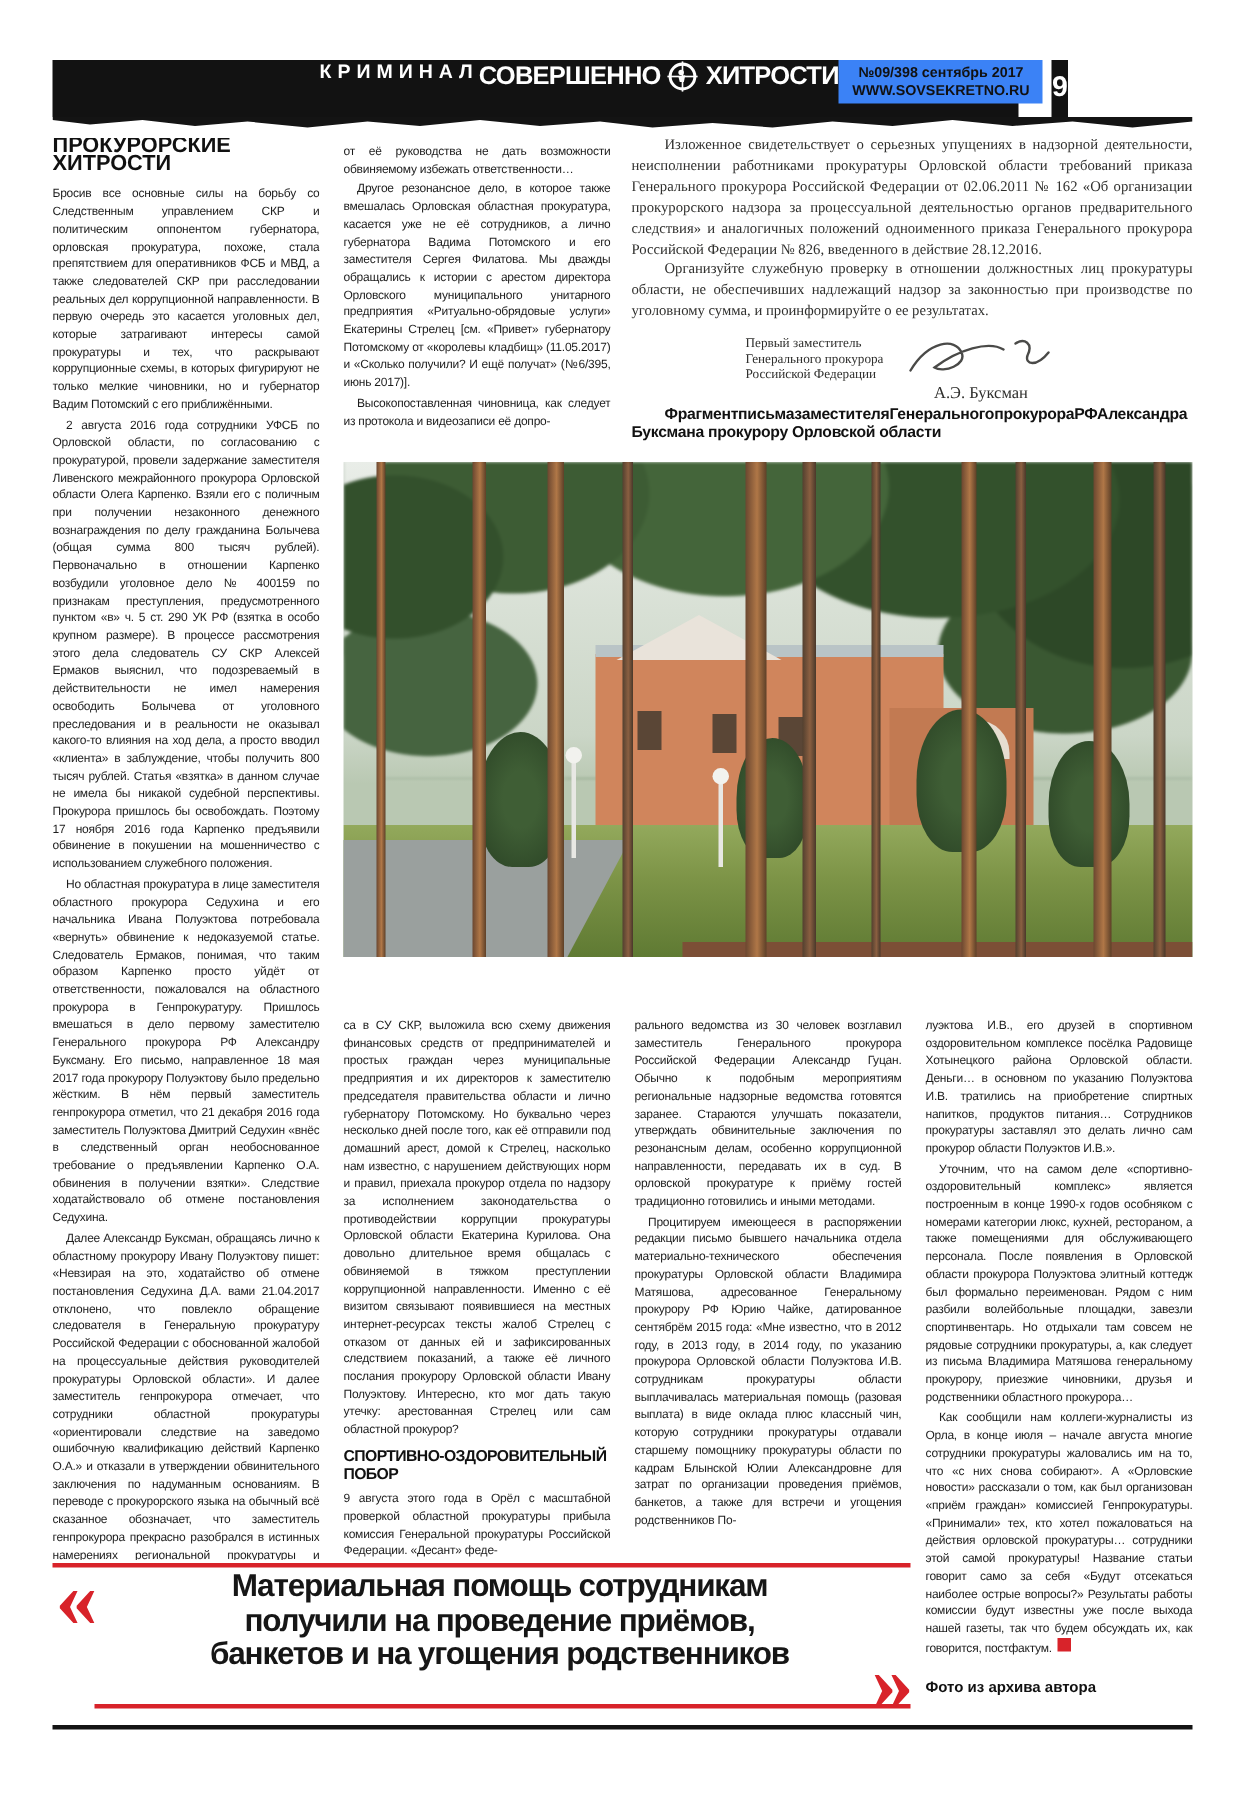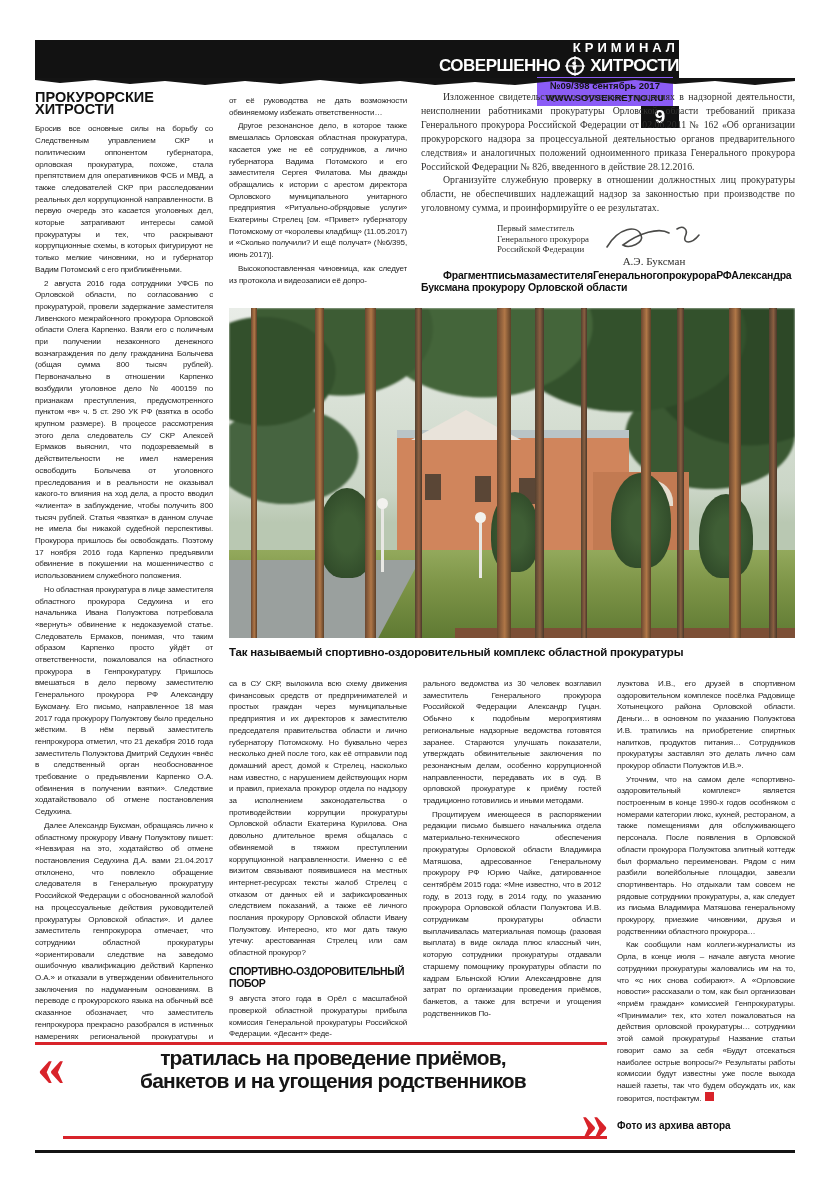--- a/index.html
+++ b/index.html
@@ -1,26 +1,26 @@
 <!DOCTYPE html>
 <html><head>
 <meta charset="utf-8">
 <style>
   html,body{margin:0;padding:0;background:#ffffff;}
   .page{position:relative;width:826px;height:1200px;background:#fff;overflow:hidden;
         font-family:"Liberation Sans",sans-serif;color:#1c1c1c;}
 
   
   .masthead{position:absolute;left:35px;top:40px;width:644px;height:38px;background:#121212;
-            display:flex;align-items:flex-end;flex-direction:column;}
+            display:flex;align-items:flex-start;}
   .section-label{color:#fff;font-weight:bold;font-size:13px;letter-spacing:4px;margin-left:178px;white-space:nowrap;}
   .logo{flex:1;display:flex;align-items:center;justify-content:center;gap:4px;color:#fff;
         font-weight:bold;font-size:17px;letter-spacing:-0.5px;white-space:nowrap;}
   .logo-emblem{width:22px;height:22px;flex:none;}
-  .issue-box{background:#8b5cf6;color:#111;font-weight:bold;font-size:9.5px;line-height:11.5px;
+  .issue-box{background:#3b82f6;color:#111;font-weight:bold;font-size:9.5px;line-height:11.5px;
              text-align:center;padding:3px 9px;margin-right:6px;white-space:nowrap;}
   .page-num{width:38px;height:38px;display:flex;align-items:center;justify-content:center;
             color:#fff;font-weight:bold;font-size:19px;background:#121212;}
   .torn-edge{position:absolute;left:35px;top:78px;width:760px;height:9px;}
 
   
   .col{position:absolute;font-size:8px;line-height:11.7px;text-align:justify;
        letter-spacing:-0.15px;overflow:hidden;color:#1d1d1d;}
   .col p{margin:0 0 2px 0;text-indent:9px;}
   .col p.noindent{text-indent:0;}
@@ -181,21 +181,20 @@
     <div class="trunk" style="left:306px;width:9px;height:100%;"></div>
     <div class="trunk" style="left:352px;width:6px;height:100%;"></div>
     <div class="trunk warm" style="left:412px;width:10px;height:100%;"></div>
     <div class="trunk" style="left:448px;width:7px;height:100%;"></div>
     <div class="trunk warm" style="left:500px;width:12px;height:100%;"></div>
     <div class="trunk" style="left:540px;width:8px;height:100%;"></div>
     <div class="trunk warm" style="left:22px;width:6px;height:100%;"></div>
     <div class="lamp" style="left:152px;top:200px;height:64px;"></div>
     <div class="lamp" style="left:250px;top:214px;height:56px;"></div>
   </div>
-  <div class="photo-caption">Так называемый спортивно-оздоровительный комплекс областной прокуратуры</div>
 
   <div class="col" style="left:229px;top:678px;width:178px;height:362px;">
     <p class="noindent">са в СУ СКР, выложила всю схему движения финансовых средств от предпринимателей и простых граждан через муниципальные предприятия и их директоров к заместителю председателя правительства области и лично губернатору Потомскому. Но буквально через несколько дней после того, как её отправили под домашний арест, домой к Стрелец, насколько нам известно, с нарушением действующих норм и правил, приехала прокурор отдела по надзору за исполнением законодательства о противодействии коррупции прокуратуры Орловской области Екатерина Курилова. Она довольно длительное время общалась с обвиняемой в тяжком преступлении коррупционной направленности. Именно с её визитом связывают появившиеся на местных интернет-ресурсах тексты жалоб Стрелец с отказом от данных ей и зафиксированных следствием показаний, а также её личного послания прокурору Орловской области Ивану Полуэктову. Интересно, кто мог дать такую утечку: арестованная Стрелец или сам областной прокурор?</p>
     <div class="subhead">СПОРТИВНО-ОЗДОРОВИТЕЛЬНЫЙ ПОБОР</div>
     <p class="noindent">9 августа этого года в Орёл с масштабной проверкой областной прокуратуры прибыла комиссия Генеральной прокуратуры Российской Федерации. «Десант» феде-</p>
   </div>
 
   <div class="col" style="left:423px;top:678px;width:178px;height:362px;">
     <p class="noindent">рального ведомства из 30 человек возглавил заместитель Генерального прокурора Российской Федерации Александр Гуцан. Обычно к подобным мероприятиям региональные надзорные ведомства готовятся заранее. Стараются улучшать показатели, утверждать обвинительные заключения по резонансным делам, особенно коррупционной направленности, передавать их в суд. В орловской прокуратуре к приёму гостей традиционно готовились и иными методами.</p>
     <p>Процитируем имеющееся в распоряжении редакции письмо бывшего начальника отдела материально-технического обеспечения прокуратуры Орловской области Владимира Матяшова, адресованное Генеральному прокурору РФ Юрию Чайке, датированное сентябрём 2015 года: «Мне известно, что в 2012 году, в 2013 году, в 2014 году, по указанию прокурора Орловской области Полуэктова И.В. сотрудникам прокуратуры области выплачивалась материальная помощь (разовая выплата) в виде оклада плюс классный чин, которую сотрудники прокуратуры отдавали старшему помощнику прокуратуры области по кадрам Блынской Юлии Александровне для затрат по организации проведения приёмов, банкетов, а также для встречи и угощения родственников По-</p>
@@ -203,21 +202,22 @@
 
   <div class="col" style="left:617px;top:678px;width:178px;height:432px;">
     <p class="noindent">луэктова И.В., его друзей в спортивном оздоровительном комплексе посёлка Радовище Хотынецкого района Орловской области. Деньги… в основном по указанию Полуэктова И.В. тратились на приобретение спиртных напитков, продуктов питания… Сотрудников прокуратуры заставлял это делать лично сам прокурор области Полуэктов И.В.».</p>
     <p>Уточним, что на самом деле «спортивно-оздоровительный комплекс» является построенным в конце 1990-х годов особняком с номерами категории люкс, кухней, рестораном, а также помещениями для обслуживающего персонала. После появления в Орловской области прокурора Полуэктова элитный коттедж был формально переименован. Рядом с ним разбили волейбольные площадки, завезли спортинвентарь. Но отдыхали там совсем не рядовые сотрудники прокуратуры, а, как следует из письма Владимира Матяшова генеральному прокурору, приезжие чиновники, друзья и родственники областного прокурора…</p>
     <p><span>Как сообщили нам коллеги-журналисты из Орла, в конце июля – начале августа многие сотрудники прокуратуры жаловались им на то, что «с них снова собирают». А «Орловские новости» рассказали о том, как был организован «приём граждан» комиссией Генпрокуратуры. «Принимали» тех, кто хотел пожаловаться на действия орловской прокуратуры… сотрудники этой самой прокуратуры! Название статьи говорит само за себя «Будут отсекаться наиболее острые вопросы?» Результаты работы комиссии будут известны уже после выхода нашей газеты, так что будем обсуждать их, как говорится, постфактум.</span><span class="endmark"></span></p>
   </div>
 
   <div class="pull-quote">
     <span class="pq-open">«</span>
     <div class="pq-lines">
-      <div>тратилась на проведение приёмов,</div>
+      <div>Материальная помощь сотрудникам</div>
+      <div>получили на проведение приёмов,</div>
       <div>банкетов и на угощения родственников</div>
     </div>
     <div class="pq-rule"></div>
     <span class="pq-close">»</span>
   </div>
 
   <div class="photo-credit">Фото из архива автора</div>
   <div class="bottom-rule"></div>
 
 </div>

